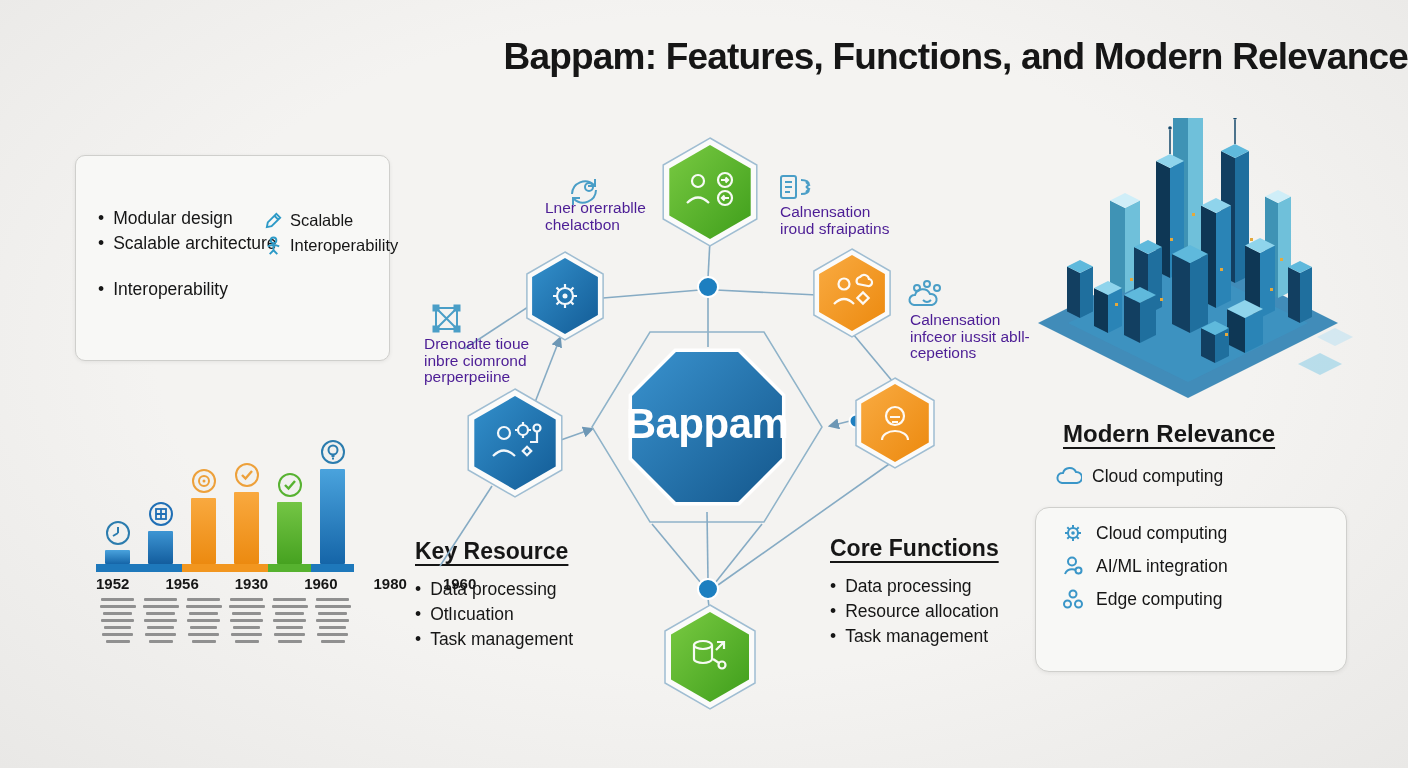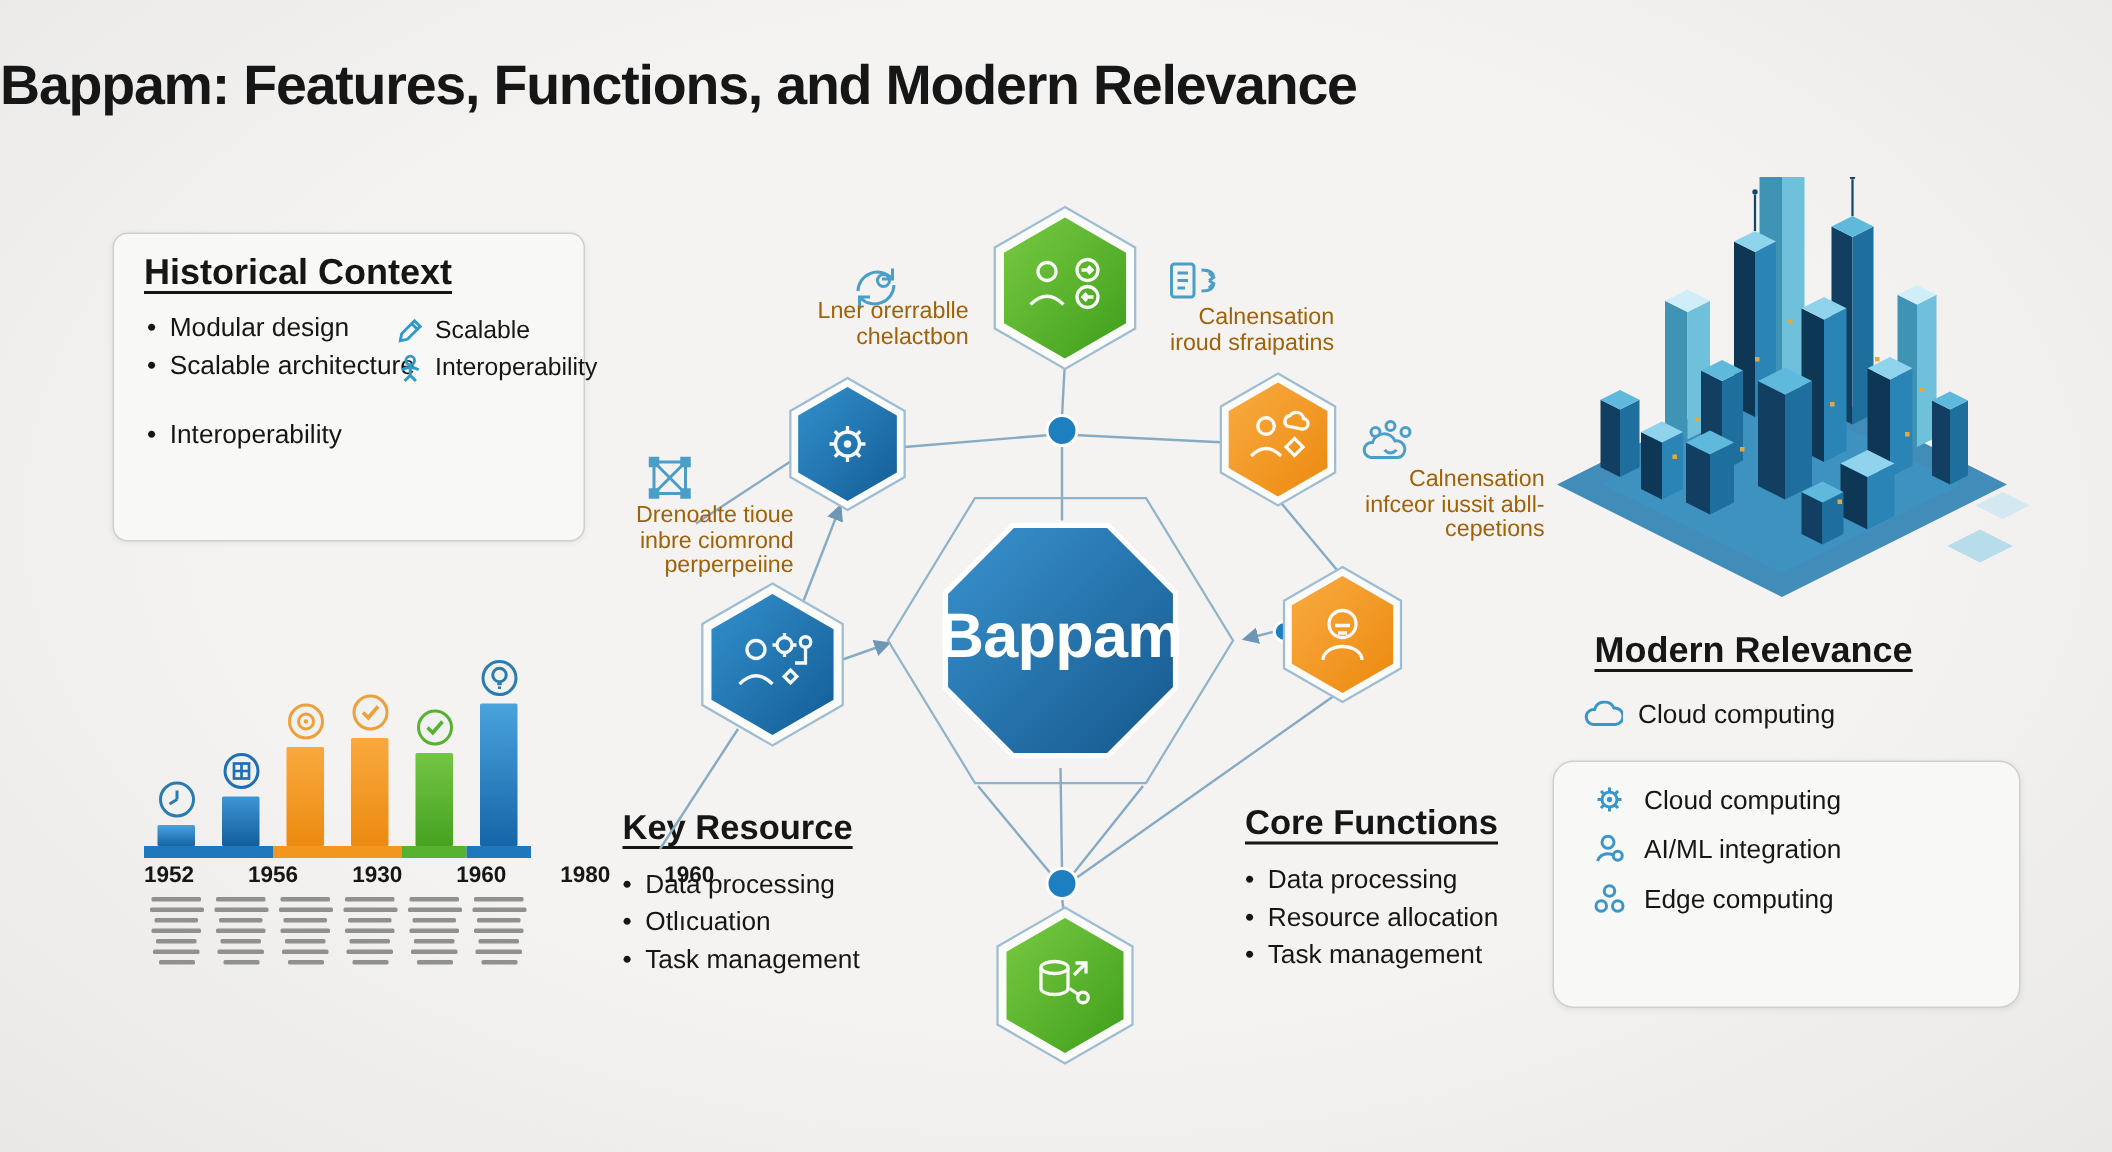--- a/index.html
+++ b/index.html
@@ -3,21 +3,21 @@
 <meta charset="utf-8">
 <style>
   html,body{margin:0;padding:0;}
   body{
     width:1408px;height:768px;position:relative;overflow:hidden;
     font-family:"Liberation Sans","DejaVu Sans",sans-serif;color:#161616;
     background:radial-gradient(ellipse at 50% 45%, #f4f3f1 55%, #e9e8e6 100%);
   }
   .abs{position:absolute;}
   
-  .title{left:0;right:0;top:36px;text-align:left;font-size:37px;font-weight:bold;letter-spacing:-0.8px;}
+  .title{left:0;right:0;top:36px;text-align:right;font-size:37px;font-weight:bold;letter-spacing:-0.8px;}
   
   .card{background:#f8f8f6;border:1px solid #cfcfcc;border-radius:10px;box-shadow:0 1px 4px rgba(0,0,0,.07);}
   #hist-card{left:75px;top:155px;width:313px;height:204px;}
   .card-h{font-size:24px;font-weight:bold;text-decoration:underline;text-decoration-thickness:2px;text-underline-offset:5px;}
   #hist-title{left:20px;top:12px;}
   ul.blist{list-style:none;margin:0;padding:0;font-size:17.5px;}
   ul.blist li{line-height:25px;}
   ul.blist li::before{content:"•";margin-right:9px;}
   #hist-list{left:22px;top:50px;}
   #hist-list li.gap{margin-top:21px;}
@@ -27,21 +27,21 @@
   .sec-h{font-size:23px;font-weight:bold;text-decoration:underline;text-decoration-thickness:2px;text-underline-offset:5px;}
   #kf{left:415px;top:538px;} #cf{left:830px;top:535px;}
   #kf ul,#cf ul{margin-top:12px;}
   
   #mr-title{left:1063px;top:420px;}
   #mr-lead{left:1056px;top:466px;display:flex;align-items:center;gap:10px;font-size:17.5px;}
   #mr-card{left:1035px;top:507px;width:310px;height:163px;border-radius:14px;}
   #mr-card .items{position:absolute;left:26px;top:14px;display:flex;flex-direction:column;gap:11px;}
   .mr-item{display:flex;align-items:center;gap:12px;font-size:17.5px;}
   
-  .anno{font-size:15.5px;line-height:16.5px;color:#a16207;z-index:3;text-align:right;}
+  .anno{font-size:15.5px;line-height:16.5px;color:#4c1d95;z-index:3;}
   #a1{left:545px;top:200px;} #a2{left:780px;top:204px;}
   #a3{left:424px;top:336px;} #a4{left:910px;top:312px;}
   
   #bappam{left:617px;top:400px;width:180px;text-align:center;font-size:42px;font-weight:bold;color:#fff;z-index:3;letter-spacing:-0.5px;}
   
   #timeline{left:96px;top:446px;width:258px;}
   #tl-chart{position:relative;height:126px;}
   .tl-bar{position:absolute;bottom:8px;width:25px;border-radius:1px;}
   .bar-blue{background:linear-gradient(180deg,#4aa3dd,#1565a8);}
   .bar-blue2{background:linear-gradient(180deg,#3d95d3,#135d9e);}
@@ -272,21 +272,20 @@
     <rect x="95" y="185" width="3" height="3" fill="#e4a93c"></rect>
     <rect x="205" y="215" width="3" height="3" fill="#e4a93c"></rect>
     <rect x="260" y="140" width="3" height="3" fill="#e4a93c"></rect>
     <polygon points="300,235 322,246 300,257 278,246" fill="#9fd4e8" opacity="0.7"></polygon>
     <polygon points="315,210 333,219 315,228 297,219" fill="#bfe3f2" opacity="0.6"></polygon>
   </svg>
 
 <div class="abs title">Bappam: Features, Functions, and Modern Relevance</div>
 
 <div id="hist-card" class="abs card">
-  <div id="hist-title" class="abs card-h">Historical Context</div>
   <ul id="hist-list" class="abs blist">
     <li>Modular design</li>
     <li>Scalable architecture</li>
     <li class="gap">Interoperability</li>
   </ul>
   <div id="hist-side" class="abs">
     <div class="side-item">
       <svg width="19" height="19" viewBox="0 0 20 20">
         <path d="M3 17 l1 -5 l9 -9 l4 4 l-9 9 z M11 5 l4 4" stroke="#2d9ac7" stroke-width="2" fill="none"></path>
       </svg>

